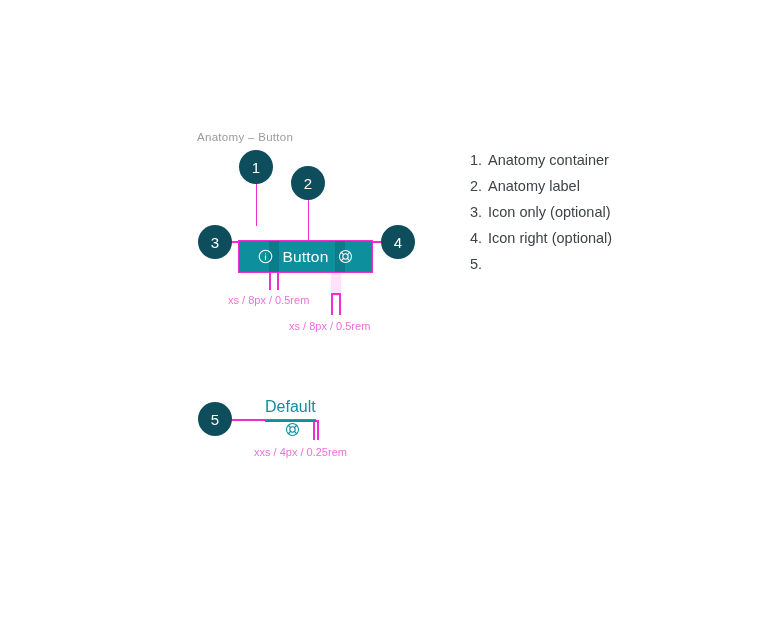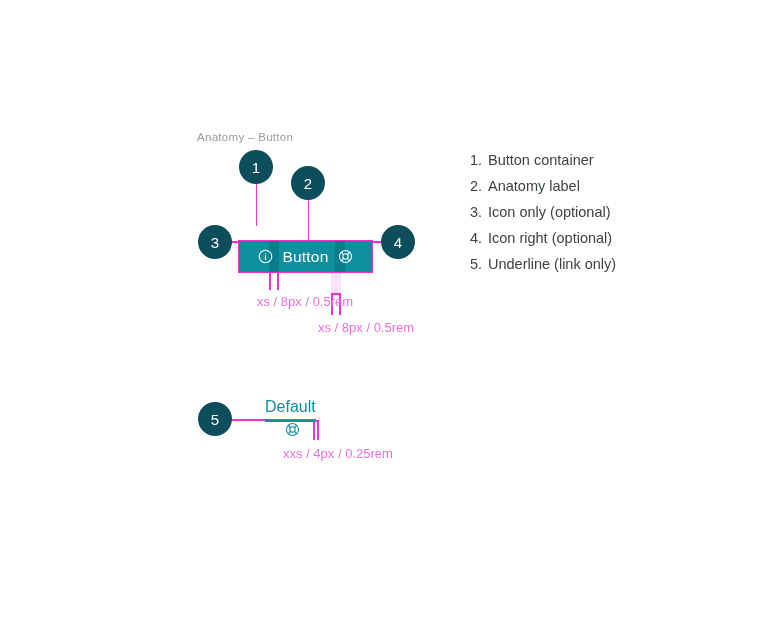--- a/index.html
+++ b/index.html
@@ -75,21 +75,21 @@
   .bracket .br{right:0;}
   .bracket .bt{
     position:absolute;left:0;top:0;width:100%;height:1.6px;background:#ef2fd0;
   }
   .bracket-1{left:269px;top:268px;width:10px;height:22px;}
   .bracket-2{left:331px;top:293px;width:10px;height:22px;}
   .bracket-3{left:313px;top:420px;width:6px;height:20px;}
 
   
   .sp-cap{
-    position:absolute;font-size:13px;color:#f06fdc;white-space:nowrap;z-index:16;margin-left:29px;
+    position:absolute;font-size:11px;color:#f06fdc;white-space:nowrap;z-index:16;
   }
   .sp-cap-1{left:228px;top:294px;}
   .sp-cap-2{left:289px;top:320px;}
   .sp-cap-3{left:254px;top:446px;}
 
   
   .link-wrap{position:absolute;left:265px;top:399px;z-index:20;display:flex;align-items:center;flex-direction:column;}
   .link-txt{
     color:#0d8f9e;font-size:16px;line-height:1;white-space:nowrap;
     padding-bottom:5px;border-bottom:2.2px solid #0d8f9e;
@@ -196,33 +196,32 @@
   <div class="bracket bracket-3">
     <span class="bt"></span>
     <span class="bl"></span>
     <span class="br"></span>
   </div>
   <div class="sp-cap sp-cap-3">xxs / 4px / 0.25rem</div>
 
   <div class="legend">
     <div class="legend-row">
       <span class="legend-num">1.</span>
-      <span class="legend-lbl">Button container</span>
+      <span class="legend-lbl">Anatomy container</span>
     </div>
     <div class="legend-row">
       <span class="legend-num">2.</span>
       <span class="legend-lbl">Anatomy label</span>
     </div>
     <div class="legend-row">
       <span class="legend-num">3.</span>
       <span class="legend-lbl">Icon only (optional)</span>
     </div>
     <div class="legend-row">
       <span class="legend-num">4.</span>
       <span class="legend-lbl">Icon right (optional)</span>
     </div>
     <div class="legend-row">
       <span class="legend-num">5.</span>
-      <span class="legend-lbl">Underline (link only)</span>
     </div>
   </div>
 
 </div>
 
 </body></html>

